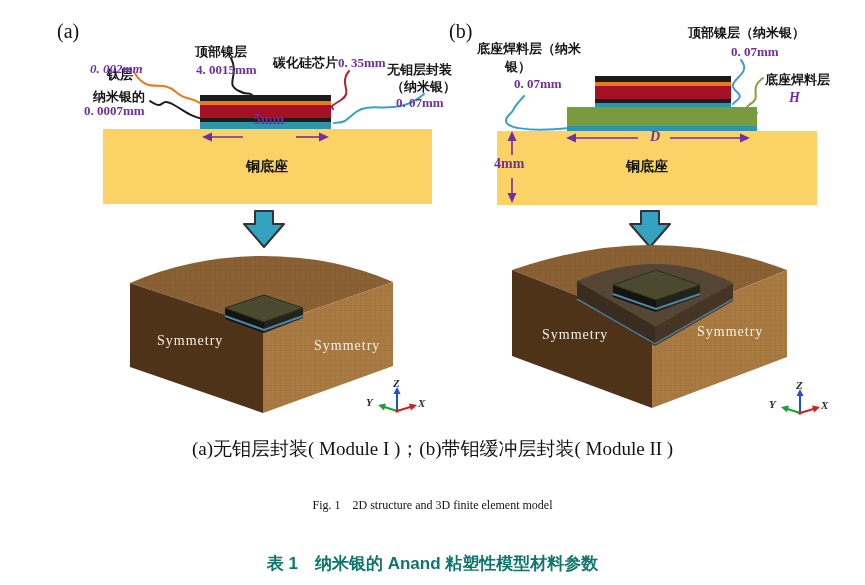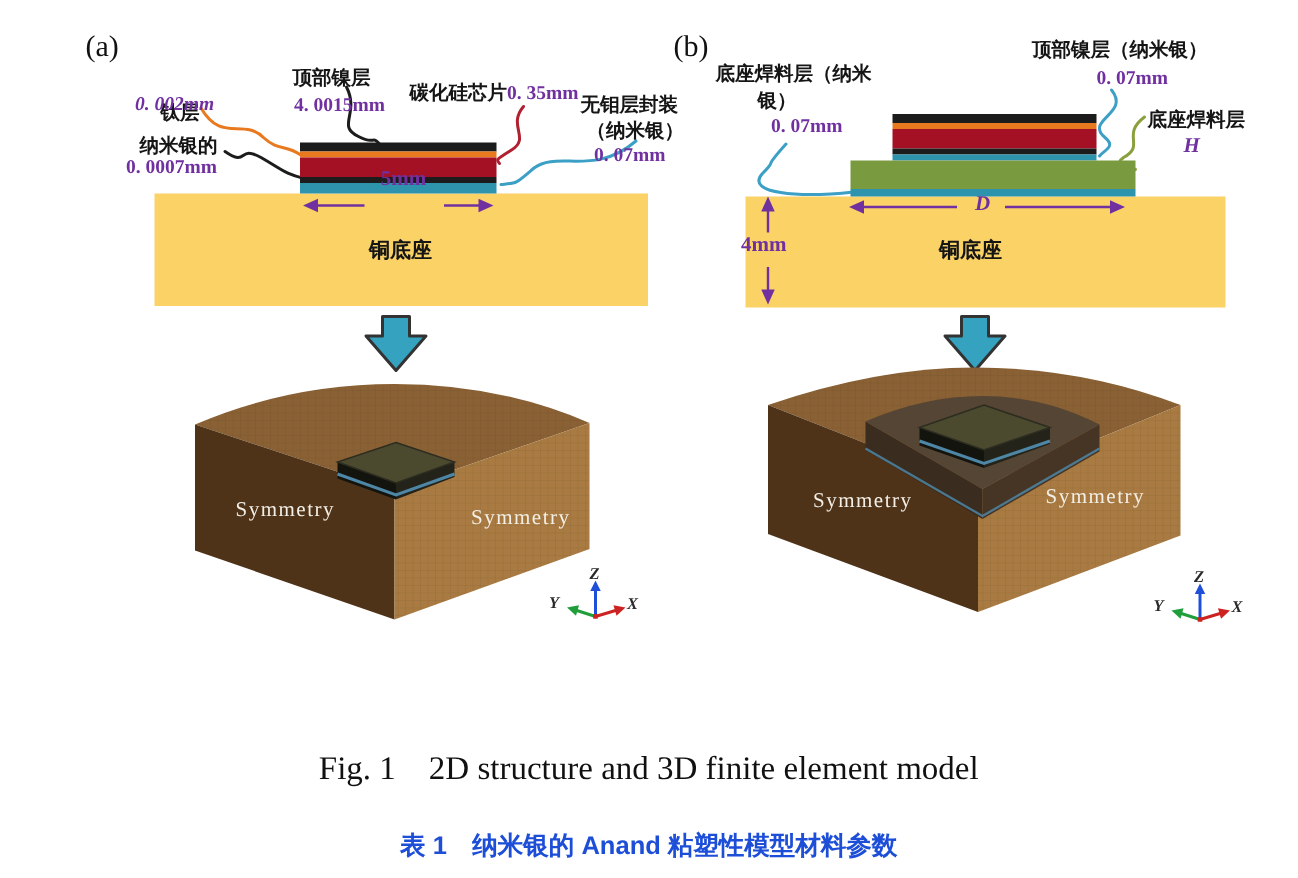--- a/index.html
+++ b/index.html
@@ -16,22 +16,22 @@
   svg{position:absolute;left:0;top:0;}
   .t{position:absolute;white-space:nowrap;line-height:1.15;}
   .cn{font:700 13px "Liberation Serif",serif;color:var(--ink);}
   .pv{font:700 13px "Liberation Serif",serif;color:var(--purple);}
   .dim{font:700 14px "Liberation Serif",serif;color:var(--purple);}
   .it{font-style:italic;}
   .tag{font:400 20px "Liberation Serif",serif;color:#111;}
   .sym{font:400 14px "Liberation Serif",serif;color:#f3efe6;letter-spacing:1px;}
   .ax{font:italic 700 11px "Liberation Serif",serif;color:#2a2a2a;}
   .cap{font:400 19px "Liberation Serif",serif;color:#111;left:0;width:865px;text-align:center;}
-  .cap-en{font-size:22px;}
-  .cap-tbl{font:700 17px "Liberation Sans",sans-serif;color:#1d4ed8;}
+  .cap-en{font-size:12px;}
+  .cap-tbl{font:700 17px "Liberation Sans",sans-serif;color:#0f766e;}
   .ctr{transform:translateX(-50%);}
   .base-lbl{font:700 14px "Liberation Serif",serif;color:var(--ink);}
   
   .f-ni{fill:var(--ni-black);} .f-ti{fill:var(--ti-orange);} .f-sic{fill:var(--sic-red);}
   .f-ag{fill:var(--ag-teal);} .f-mo{fill:var(--mo-green);} .f-yel{fill:var(--yellow);}
   .f-flow{fill:var(--flow);stroke:#333;stroke-width:2;stroke-linejoin:round;}
   .ldr{fill:none;stroke-width:2;stroke-linecap:round;}
   .dimln{stroke:var(--purple);stroke-width:1.6;}
   .dimhd{fill:var(--purple);}
 </style>
@@ -184,16 +184,17 @@
   <div class="t sym" style="left:542px;top:327px;">Symmetry</div>
   <div class="t sym" style="left:697px;top:324px;">Symmetry</div>
 
   <div class="t ax" style="left:393px;top:377px;">Z</div>
   <div class="t ax" style="left:366px;top:396px;">Y</div>
   <div class="t ax" style="left:418px;top:397px;">X</div>
   <div class="t ax" style="left:796px;top:379px;">Z</div>
   <div class="t ax" style="left:769px;top:398px;">Y</div>
   <div class="t ax" style="left:821px;top:399px;">X</div>
 
+  <div class="t cap" style="top:436px;">(a)无钼层封装( Module I )；(b)带钼缓冲层封装( Module II )</div>
   <div class="t cap cap-en" style="top:497px;">Fig. 1　2D structure and 3D finite element model</div>
   <div class="t cap cap-tbl" style="top:552px;">表 1　纳米银的 Anand 粘塑性模型材料参数</div>
 
 </div>
 
 </body></html>

